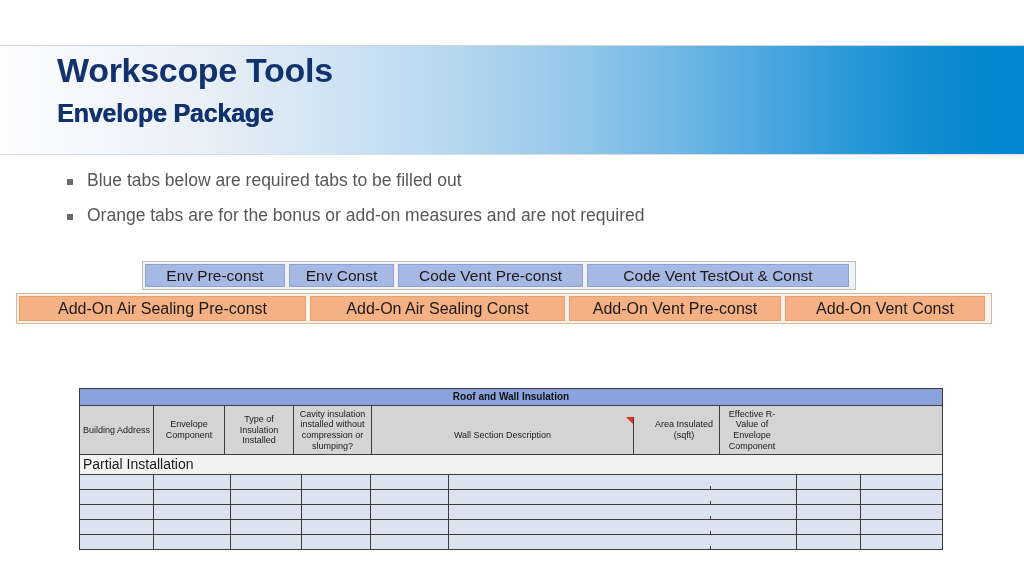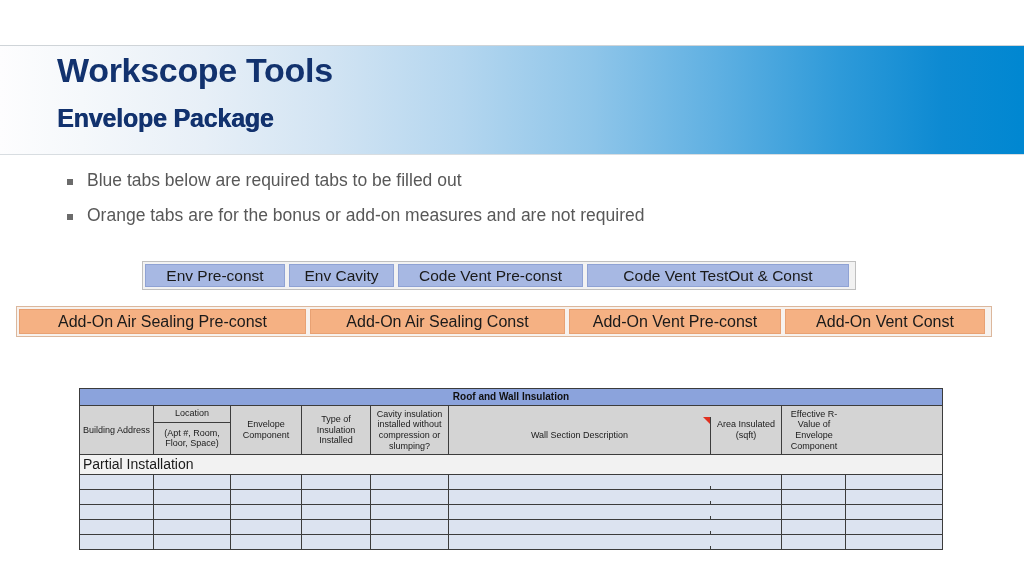--- a/index.html
+++ b/index.html
@@ -44,21 +44,21 @@
   }
   #page-title {
     font-size: 34px;
     font-weight: bold;
     color: #12326e;
     line-height: 1.0;
     letter-spacing: -0.3px;
     white-space: nowrap;
   }
   #page-subtitle {
-    margin-top: 19px;
+    margin-top: 14px;
     font-size: 25px;
     font-weight: bold;
     color: #12326e;
     line-height: 1.0;
     letter-spacing: -0.2px;
     white-space: nowrap;
     text-shadow: 0.6px 0 0 #12326e;
   }
 
   
@@ -97,21 +97,21 @@
   #blue-tab-strip {
     left: 142px;
     top: 261px;
     height: 29px;
     background: #f2f2f2;
     border: 1px solid #bfbfbf;
     padding: 2px 2px;
   }
   #orange-tab-strip {
     left: 16px;
-    top: 306px;
+    top: 293px;
     height: 31px;
     background: #f7f2ee;
     border: 1px solid #dcb79c;
     padding: 2px 2px;
   }
   .tab {
     display: flex;
     align-items: center;
     justify-content: center;
     box-sizing: border-box;
@@ -230,21 +230,21 @@
     border-bottom: none;
   }
 
   
   .c0 { width: 74px; }
   .c1 { width: 77px; }
   .c2 { width: 71px; }
   .c3 { width: 69px; }
   .c4 { width: 78px; }
   .c5 { width: 262px; margin-top: 11px; }
-  .c6 { width: 71px; }
+  .c6 { width: 71px; margin-left: 15px; }
   .c7 { width: 64px; }
   .c8 { width: 96px; }
 </style>
 </head>
 <body>
 
 <div id="header-band"></div>
 
 <div id="header-title-block">
   <div id="page-title">Workscope Tools</div>
@@ -257,43 +257,39 @@
     <span class="bullet-text">Blue tabs below are required tabs to be filled out</span>
   </div>
   <div class="bullet-row">
     <span class="bullet-mark"></span>
     <span class="bullet-text">Orange tabs are for the bonus or add-on measures and are not required</span>
   </div>
 </div>
 
 <div class="tab-strip" id="blue-tab-strip">
   <div class="tab tab-blue" style="width:140px">Env Pre-const</div>
-  <div class="tab tab-blue" style="width:105px">Env Cavity</div>
+  <div class="tab tab-blue" style="width:105px">Env Const</div>
   <div class="tab tab-blue" style="width:185px">Code Vent Pre-const</div>
   <div class="tab tab-blue" style="width:262px">Code Vent TestOut &amp; Const</div>
 </div>
 
 <div class="tab-strip" id="orange-tab-strip">
   <div class="tab tab-orange" style="width:287px">Add-On Air Sealing Pre-const</div>
   <div class="tab tab-orange" style="width:255px">Add-On Air Sealing Const</div>
   <div class="tab tab-orange" style="width:212px">Add-On Vent Pre-const</div>
   <div class="tab tab-orange" style="width:200px">Add-On Vent Const</div>
 </div>
 
 <div id="spreadsheet">
 
   <div id="sheet-title-row">Roof and Wall Insulation</div>
 
   <div class="sheet-head-row">
     <div class="hcell c0">Building Address</div>
 
-    <div class="hcell hcell-stacked c1">
-      <div class="hsub-top">Location</div>
-      <div class="hsub-bottom">(Apt #, Room, Floor, Space)</div>
-    </div>
 
     <div class="hcell c2">Envelope Component</div>
     <div class="hcell c3">Type of Insulation Installed</div>
     <div class="hcell c4">Cavity insulation installed without compression or slumping?</div>
 
     <div class="hcell c5">
       <span>Wall Section Description</span>
       <span id="comment-marker"></span>
     </div>
 

